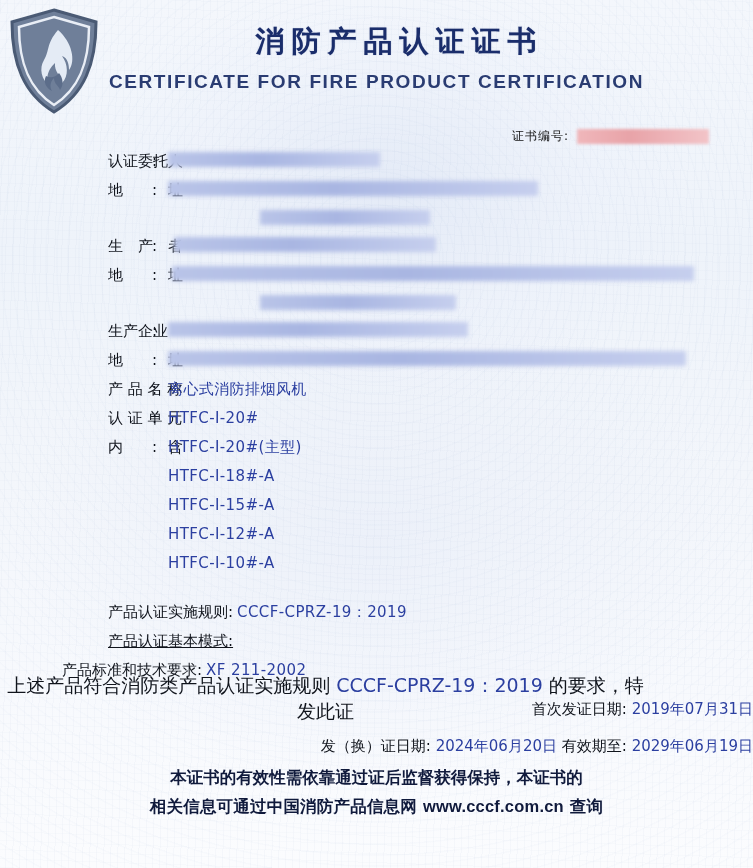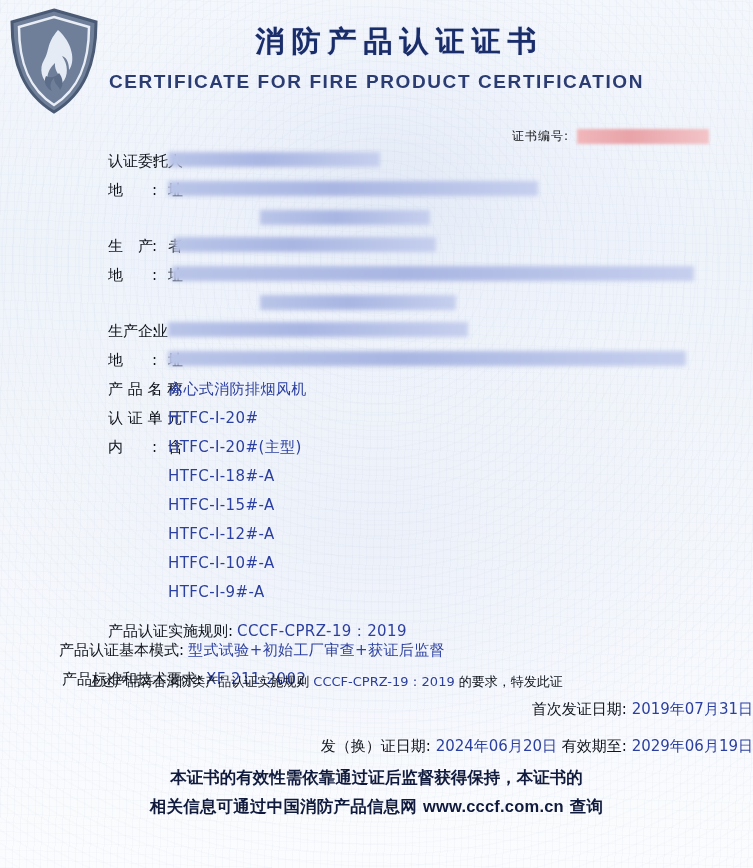--- a/index.html
+++ b/index.html
@@ -149,21 +149,21 @@
     padding-left: 4px;
   }
 
   
   .statement {
     position: absolute;
     left: 0;
     top: 673px;
     width: 651px;
     text-align: center;
-    font-size: 13px;
+    font-size: 19px;
     color: #10141c;
     font-family: "DejaVu Sans", "Liberation Sans", sans-serif;
   }
   .statement .hl { color: #2b3fa0; }
 
   .dateline {
     position: absolute;
     width: 753px;
     text-align: right;
     font-size: 15px;
@@ -305,34 +305,28 @@
       <span class="colon"></span>
       <span class="value">HTFC-I-12#-A</span>
     </div>
 
     <div class="row">
       <span class="label"></span>
       <span class="colon"></span>
       <span class="value">HTFC-I-10#-A</span>
     </div>
 
-    <div class="row">
-      <span class="label"></span>
-      <span class="colon"></span>
-      <span class="value">HTFC-I-9#-A</span>
-    </div>
-
-    <div class="row" style="margin-top:0;align-items:flex-end;">
+
+    <div class="row" style="margin-top:20px;">
       <span class="label" style="width:auto;min-width:0;padding-left:108px;white-space:nowrap;">产品认证实施规则:</span>
       <span class="value">CCCF-CPRZ-19：2019</span>
     </div>
 
     <div class="row">
-      <span class="label" style="width:auto;min-width:0;padding-left:59px;white-space:nowrap;">产品认证基本模式:</span>
-      <span class="value">型式试验+初始工厂审查+获证后监督</span>
+      <span class="label" style="width:auto;min-width:0;padding-left:108px;white-space:nowrap;text-decoration:underline;">产品认证基本模式:</span>
     </div>
 
     <div class="row">
       <span class="label" style="width:auto;min-width:0;padding-left:62px;white-space:nowrap;">产品标准和技术要求:</span>
       <span class="value">XF 211-2002</span>
     </div>
 
   </div>
 
   <div class="statement">

